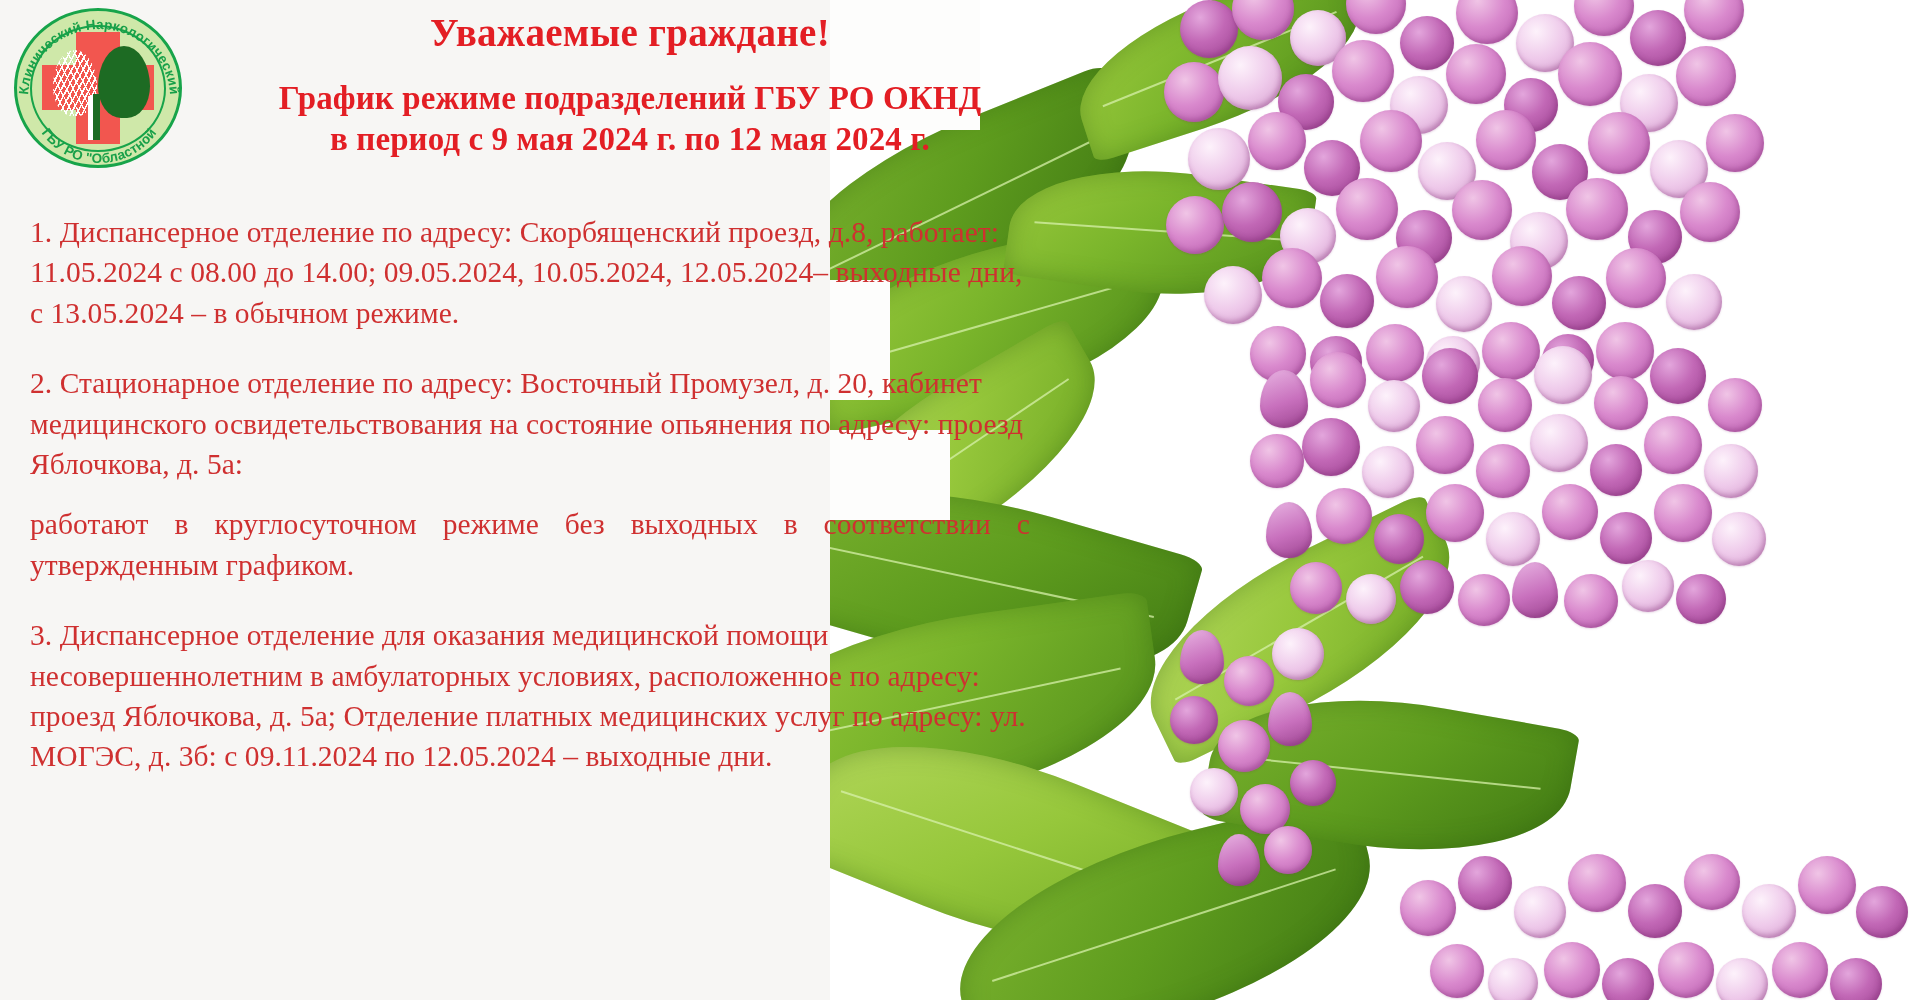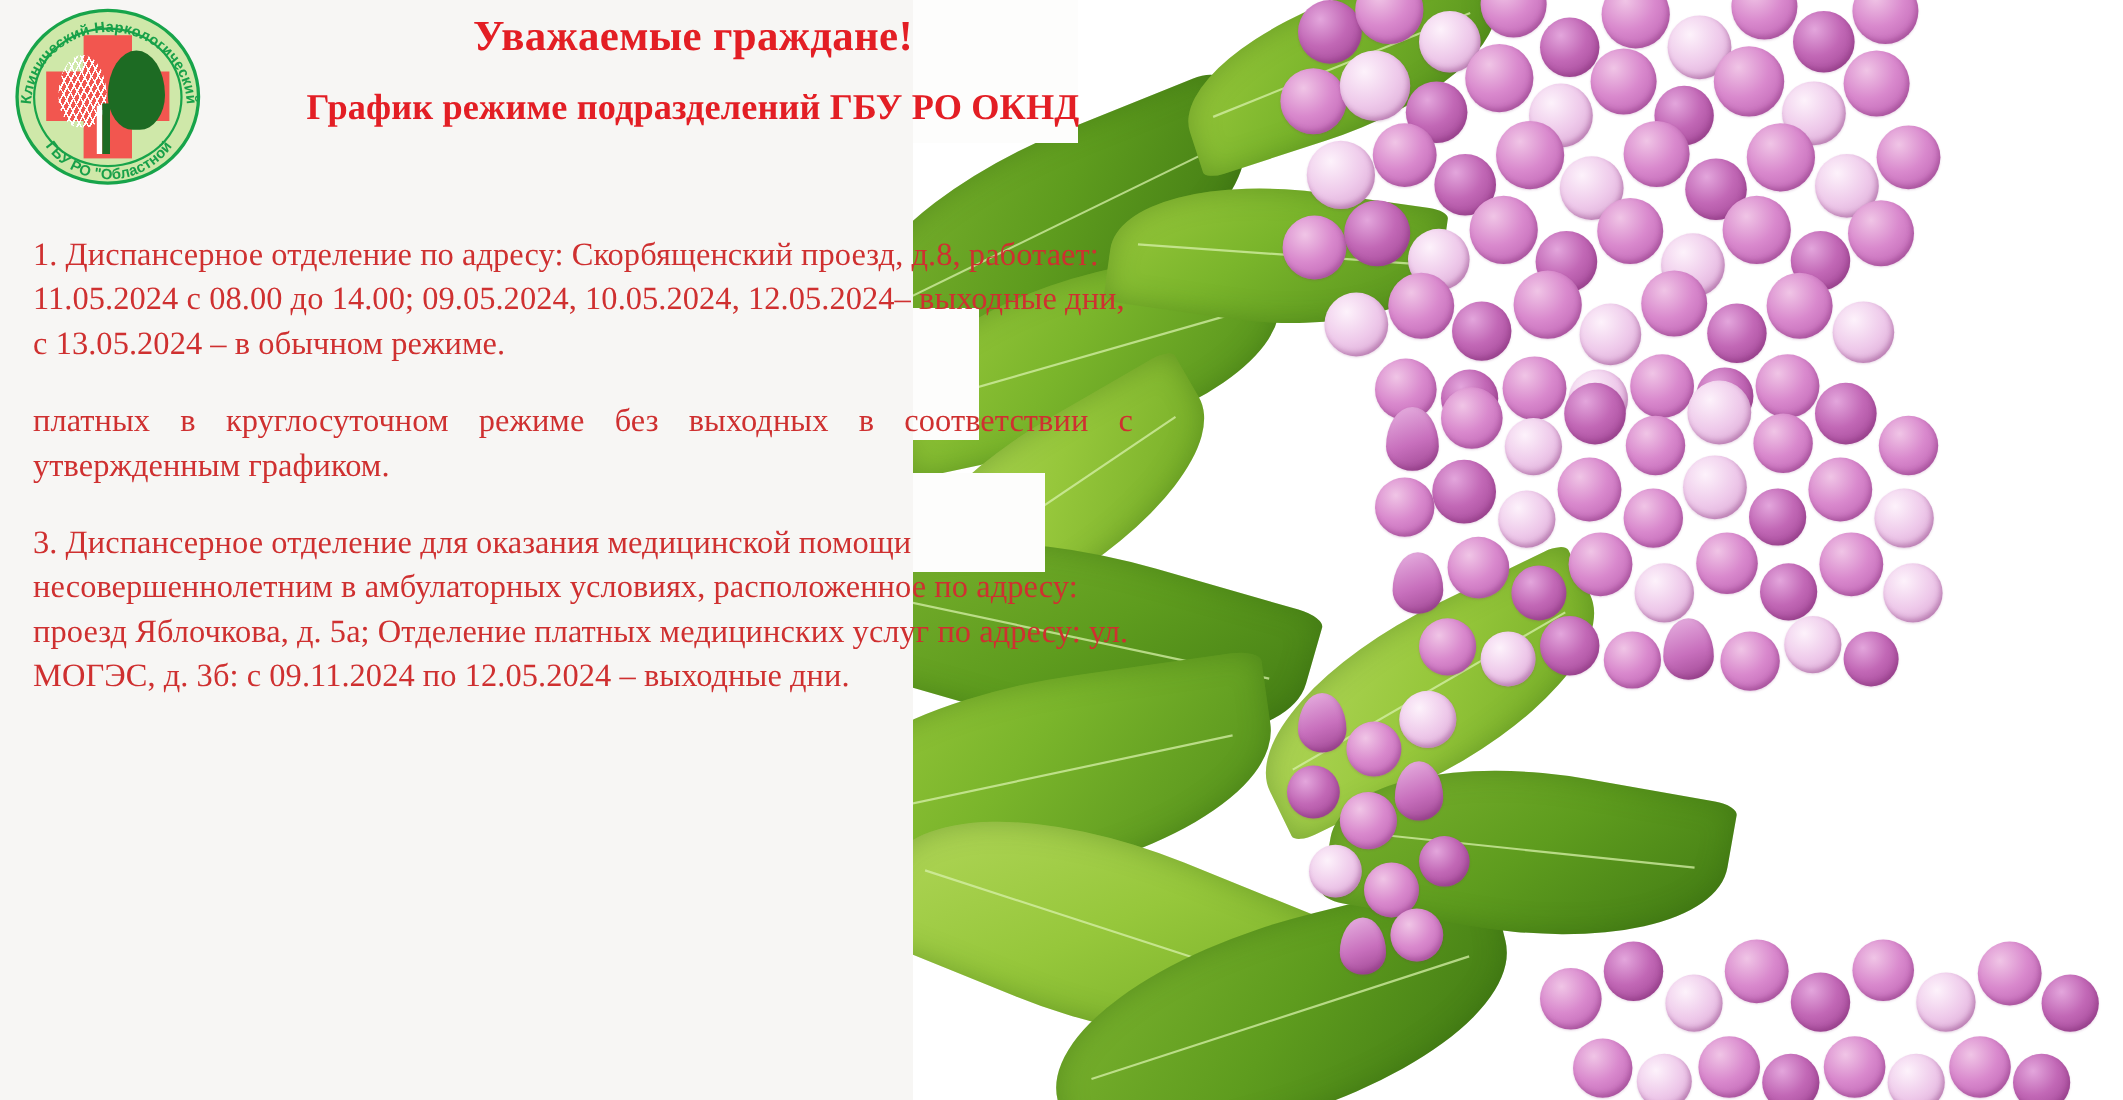--- a/index.html
+++ b/index.html
@@ -400,21 +400,23 @@
       </text>
       <text>
         <textPath href="#arcBot" startOffset="50%" text-anchor="middle">ГБУ РО "Областной</textPath>
       </text>
     </svg>
   </div>
 
   <div id="header">
     <div class="h-line1">Уважаемые граждане!</div>
     <div class="h-line2">График режиме подразделений ГБУ РО ОКНД</div>
+    <div class="h-line3">в период  с 9 мая 2024 г. по 12 мая 2024 г.</div>
   </div>
 
   <div id="body-text">
     <p class="para p1">1. Диспансерное отделение по адресу: Скорбященский проезд, д.8, работает: 11.05.2024 с 08.00 до 14.00; 09.05.2024, 10.05.2024, 12.05.2024– выходные дни, с 13.05.2024 – в обычном режиме.</p>
-    <p class="para p3 justify">платных в круглосуточном режиме без выходных в соответствии с утвержденным графиком.</p>
+    <p class="para p2a">2. Стационарное отделение по адресу: Восточный Промузел, д. 20, кабинет медицинского освидетельствования на состояние опьянения по адресу: проезд Яблочкова, д. 5а:</p>
+    <p class="para p3 justify">работают в круглосуточном режиме без выходных в соответствии с утвержденным графиком.</p>
     <p class="para p4">3. Диспансерное отделение для оказания медицинской помощи несовершеннолетним в амбулаторных условиях, расположенное по адресу: проезд Яблочкова, д. 5а; Отделение платных медицинских услуг по адресу: ул. МОГЭС, д. 3б: с 09.11.2024 по 12.05.2024 – выходные дни.</p>
   </div>
 
 </div>
 
 </body></html>

